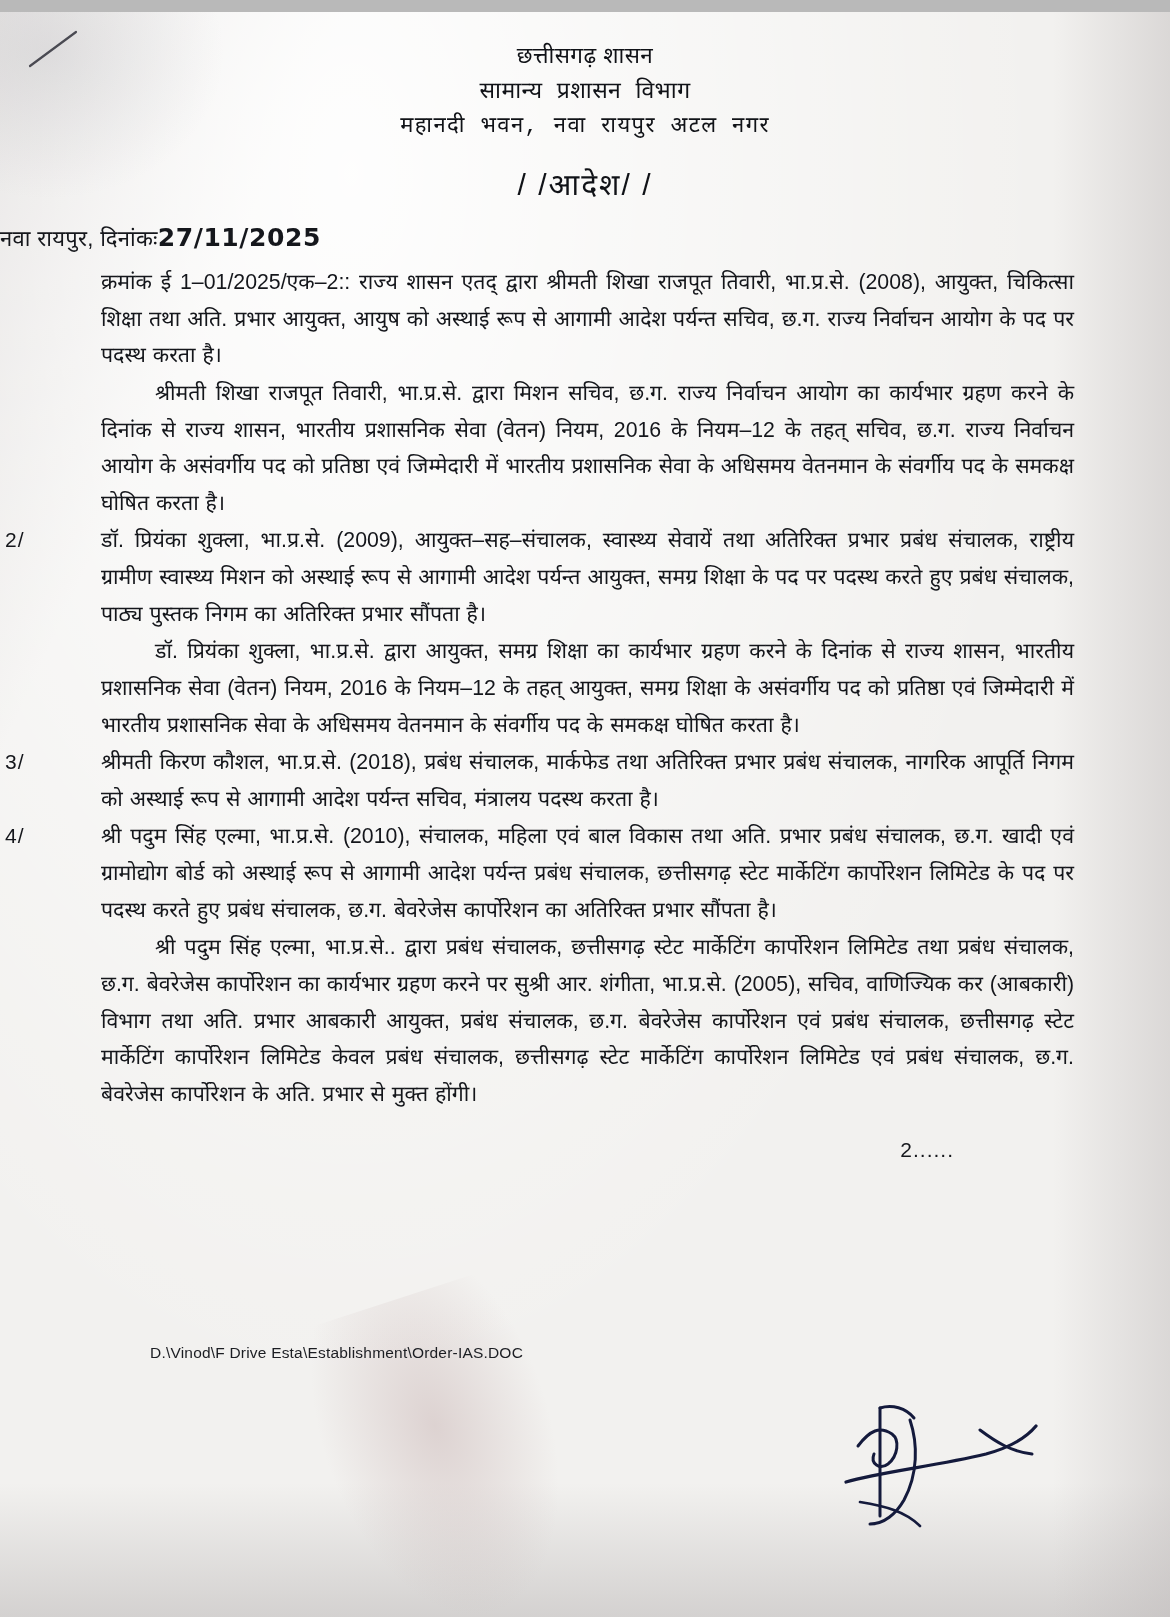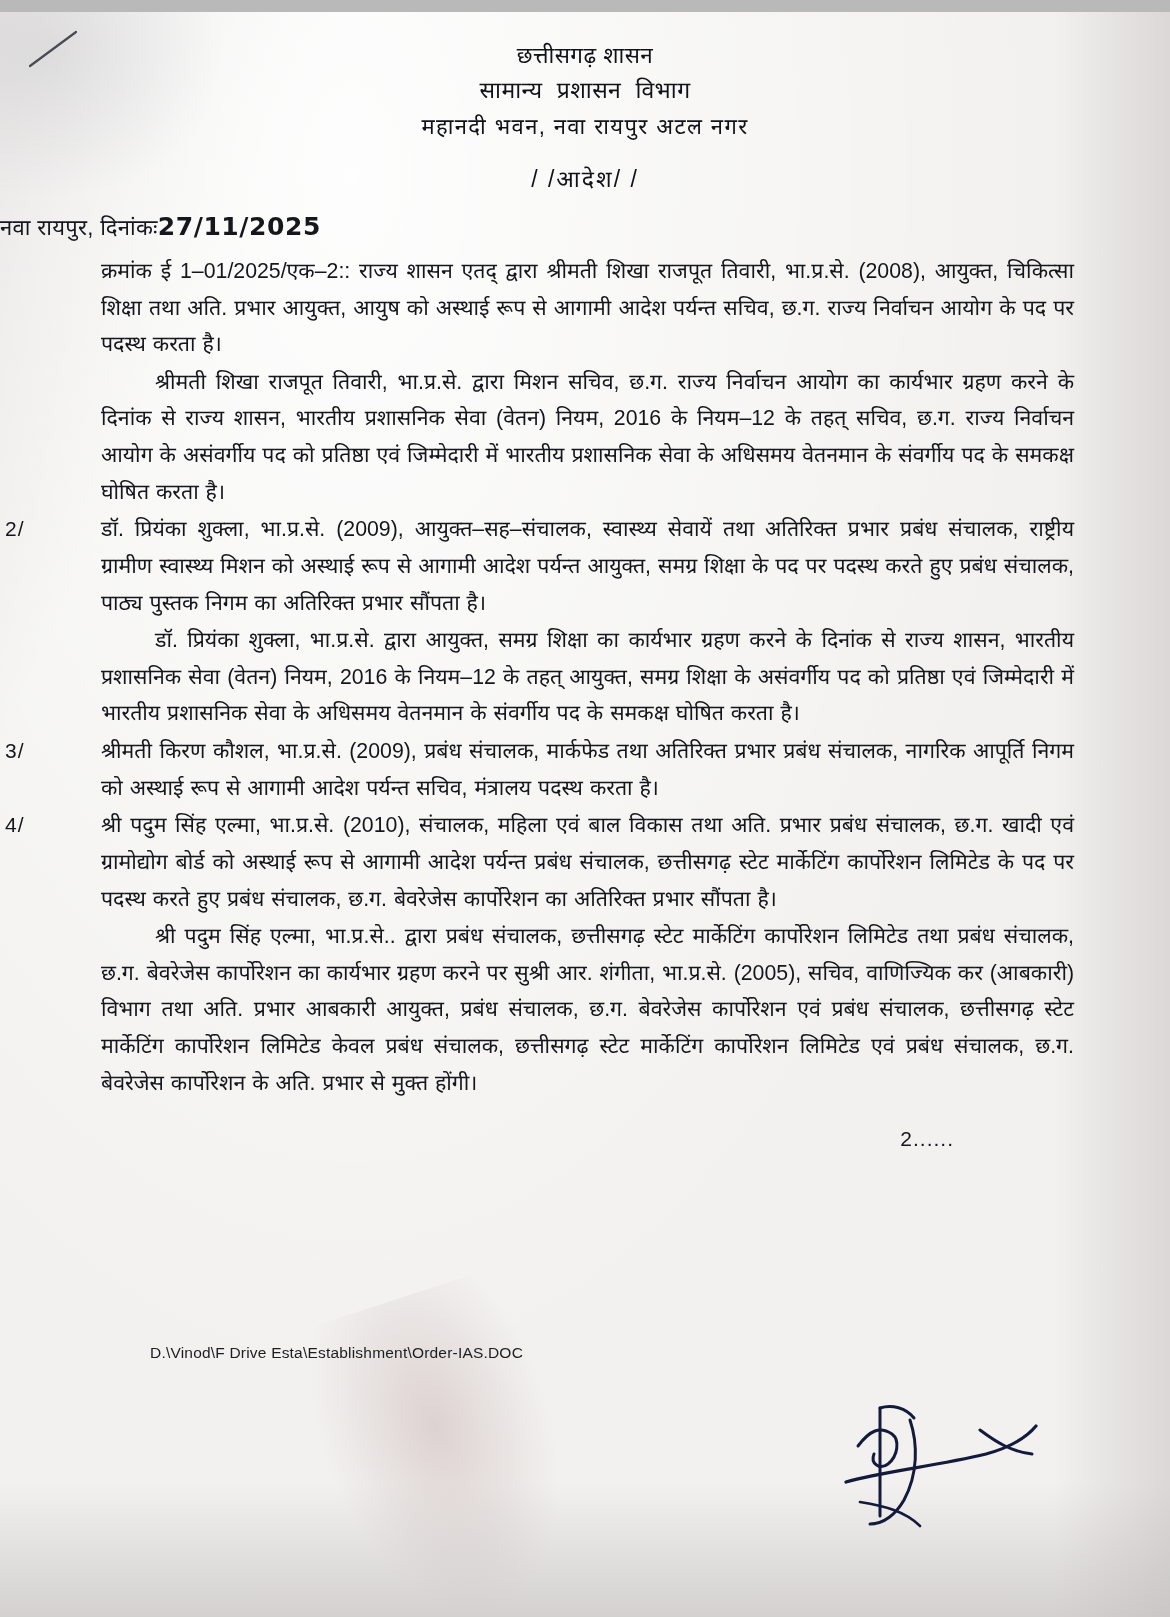--- a/index.html
+++ b/index.html
@@ -63,24 +63,24 @@
     text-align: center;
     padding-top: 26px;
     line-height: 1.58;
   }
   .head div {
     font-size: 22.5px;
     letter-spacing: 0.4px;
     color: #101217;
   }
   .head .h-line2 { font-size: 23px; font-family: Liberation Mono, monospace; }
-  .head .h-line4 { font-size: 22px; letter-spacing: 1.4px; }
+  .head .h-line4 { font-size: 22px; letter-spacing: 1.4px; font-family: Liberation Mono, monospace; }
   .head .order-word {
     margin-top: 16px;
-    font-size: 23px;
+    font-size: 30px;
     letter-spacing: 2px;
   }
 
   .datarow {
     margin-top: 14px;
     padding-right: 88px;
     font-size: 22px;
     letter-spacing: 0.3px;
   }
   .datarow .handwritten {
@@ -180,21 +180,21 @@
 
       <p class="para">
         <span class="num-label">2/</span><span>डॉ. प्रियंका शुक्ला, भा.प्र.से. (2009), आयुक्त–सह–संचालक, स्वास्थ्य सेवायें तथा अतिरिक्त प्रभार प्रबंध संचालक, राष्ट्रीय ग्रामीण स्वास्थ्य मिशन को अस्थाई रूप से आगामी आदेश पर्यन्त आयुक्त, समग्र शिक्षा के पद पर पदस्थ करते हुए प्रबंध संचालक, पाठ्य पुस्तक निगम का अतिरिक्त प्रभार सौंपता है।</span>
       </p>
 
       <p class="para indent">
         <span>डॉ. प्रियंका शुक्ला, भा.प्र.से. द्वारा आयुक्त, समग्र शिक्षा का कार्यभार ग्रहण करने के दिनांक से राज्य शासन, भारतीय प्रशासनिक सेवा (वेतन) नियम, 2016 के नियम–12 के तहत् आयुक्त, समग्र शिक्षा के असंवर्गीय पद को प्रतिष्ठा एवं जिम्मेदारी में भारतीय प्रशासनिक सेवा के अधिसमय वेतनमान के संवर्गीय पद के समकक्ष घोषित करता है।</span>
       </p>
 
       <p class="para">
-        <span class="num-label">3/</span><span>श्रीमती किरण कौशल, भा.प्र.से. (2009), प्रबंध संचालक, मार्कफेड तथा अतिरिक्त प्रभार प्रबंध संचालक, नागरिक आपूर्ति निगम को अस्थाई रूप से आगामी आदेश पर्यन्त सचिव, मंत्रालय पदस्थ करता है।</span>
+        <span class="num-label">3/</span><span>श्रीमती किरण कौशल, भा.प्र.से. (2018), प्रबंध संचालक, मार्कफेड तथा अतिरिक्त प्रभार प्रबंध संचालक, नागरिक आपूर्ति निगम को अस्थाई रूप से आगामी आदेश पर्यन्त सचिव, मंत्रालय पदस्थ करता है।</span>
       </p>
 
       <p class="para">
         <span class="num-label">4/</span><span>श्री पदुम सिंह एल्मा, भा.प्र.से. (2010), संचालक, महिला एवं बाल विकास तथा अति. प्रभार प्रबंध संचालक, छ.ग. खादी एवं ग्रामोद्योग बोर्ड को अस्थाई रूप से आगामी आदेश पर्यन्त प्रबंध संचालक, छत्तीसगढ़ स्टेट मार्केटिंग कार्पोरेशन लिमिटेड के पद पर पदस्थ करते हुए प्रबंध संचालक, छ.ग. बेवरेजेस कार्पोरेशन का अतिरिक्त प्रभार सौंपता है।</span>
       </p>
 
       <p class="para indent">
         <span>श्री पदुम सिंह एल्मा, भा.प्र.से.. द्वारा प्रबंध संचालक, छत्तीसगढ़ स्टेट मार्केटिंग कार्पोरेशन लिमिटेड तथा प्रबंध संचालक, छ.ग. बेवरेजेस कार्पोरेशन का कार्यभार ग्रहण करने पर सुश्री आर. शंगीता, भा.प्र.से. (2005), सचिव, वाणिज्यिक कर (आबकारी) विभाग तथा अति. प्रभार आबकारी आयुक्त, प्रबंध संचालक, छ.ग. बेवरेजेस कार्पोरेशन एवं प्रबंध संचालक, छत्तीसगढ़ स्टेट मार्केटिंग कार्पोरेशन लिमिटेड केवल प्रबंध संचालक, छत्तीसगढ़ स्टेट मार्केटिंग कार्पोरेशन लिमिटेड एवं प्रबंध संचालक, छ.ग. बेवरेजेस कार्पोरेशन के अति. प्रभार से मुक्त होंगी।</span>
       </p>
 

